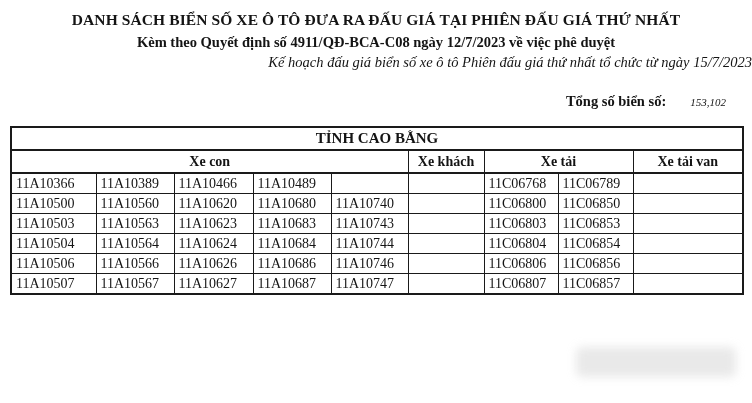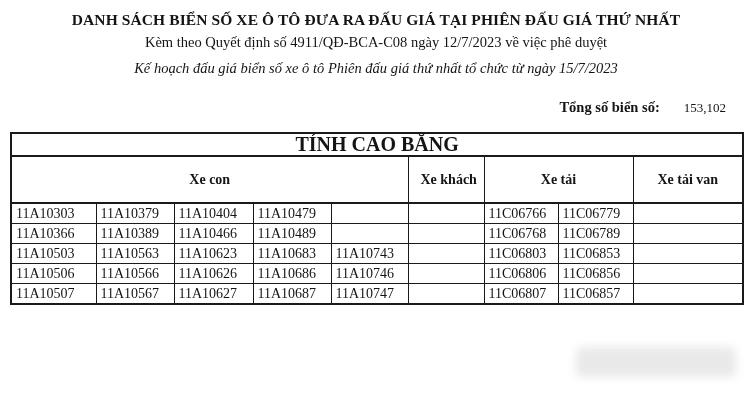--- a/index.html
+++ b/index.html
@@ -20,43 +20,46 @@
     padding-top: 10px;
   }
   .doc-title {
     margin: 0 0 4px 0;
     font-size: 15.5px;
     font-weight: bold;
     line-height: 19px;
     letter-spacing: 0.1px;
   }
   .doc-subtitle {
-    margin: 0 0 8px 0;
+    margin: 0 0 2px 0;
     font-size: 14.5px;
     line-height: 18px;
+    font-weight: bold;
   }
   .doc-subtitle2 {
     margin: 0;
     font-size: 14.5px;
     font-style: italic;
     line-height: 18px;
+    text-align: right;
   }
   .total-row {
     display: flex;
     justify-content: flex-end;
     align-items: baseline;
     margin: 22px 26px 0 8px;
     gap: 24px;
   }
   .total-label {
     font-weight: bold;
     font-size: 14.5px;
   }
   .total-value {
-    font-size: 13px;
+    font-size: 11px;
+    font-style: italic;
   }
   table.plate-table {
     border-collapse: collapse;
     table-layout: fixed;
     width: 732px;
     margin: 16px 0 0 10px;
     border: 2px solid #1a1a1a;
   }
   .plate-table th,
   .plate-table td {
@@ -68,33 +71,33 @@
     height: 19px;
     line-height: 19px;
     text-align: left;
     font-weight: normal;
     white-space: nowrap;
     overflow: hidden;
   }
   .plate-table tr.province-row th {
     text-align: center;
     font-weight: bold;
-    font-size: 20px;
+    font-size: 15px;
     height: 21px;
     line-height: 21px;
     padding: 0;
     border-bottom-width: 2px;
     margin-left: 12px;
   }
   .plate-table tr.group-row th {
     text-align: center;
     font-weight: bold;
     height: 21px;
     line-height: 21px;
-    padding: 12px;
+    padding: 0;
     border-bottom-width: 2px;
   }
   .watermark {
     position: absolute;
     right: 16px;
     bottom: 26px;
     width: 160px;
     height: 30px;
     background: rgba(175, 175, 175, 0.28);
     border-radius: 6px;
@@ -134,53 +137,64 @@
     </tr>
     <tr class="group-row">
       <th colspan="5">Xe con</th>
       <th colspan="1">Xe khách</th>
       <th colspan="2">Xe tải</th>
       <th colspan="1">Xe tải van</th>
     </tr>
   </thead>
   <tbody>
       <tr>
-        <td>11A10303</td>
-        <td>11A10379</td>
-        <td>11A10404</td>
-        <td>11A10479</td>
-        <td></td>
-        <td></td>
-        <td>11C06766</td>
-        <td>11C06779</td>
-        <td></td>
-      </tr>
-      <tr>
         <td>11A10366</td>
         <td>11A10389</td>
         <td>11A10466</td>
         <td>11A10489</td>
         <td></td>
         <td></td>
         <td>11C06768</td>
         <td>11C06789</td>
+        <td></td>
+      </tr>
+      <tr>
+        <td>11A10500</td>
+        <td>11A10560</td>
+        <td>11A10620</td>
+        <td>11A10680</td>
+        <td>11A10740</td>
+        <td></td>
+        <td>11C06800</td>
+        <td>11C06850</td>
         <td></td>
       </tr>
       <tr>
         <td>11A10503</td>
         <td>11A10563</td>
         <td>11A10623</td>
         <td>11A10683</td>
         <td>11A10743</td>
         <td></td>
         <td>11C06803</td>
         <td>11C06853</td>
         <td></td>
       </tr>
       <tr>
+        <td>11A10504</td>
+        <td>11A10564</td>
+        <td>11A10624</td>
+        <td>11A10684</td>
+        <td>11A10744</td>
+        <td></td>
+        <td>11C06804</td>
+        <td>11C06854</td>
+        <td></td>
+      </tr>
+      <tr>
         <td>11A10506</td>
         <td>11A10566</td>
         <td>11A10626</td>
         <td>11A10686</td>
         <td>11A10746</td>
         <td></td>
         <td>11C06806</td>
         <td>11C06856</td>
         <td></td>
       </tr>

